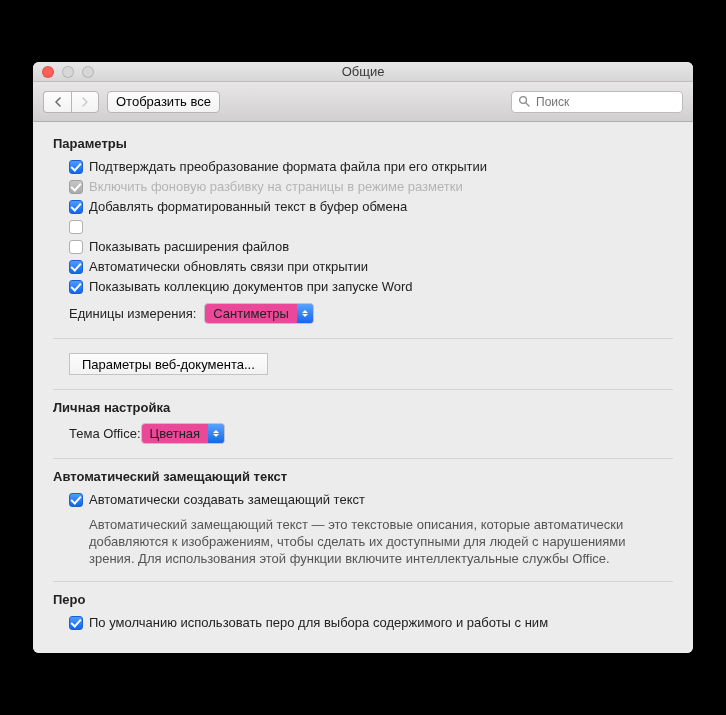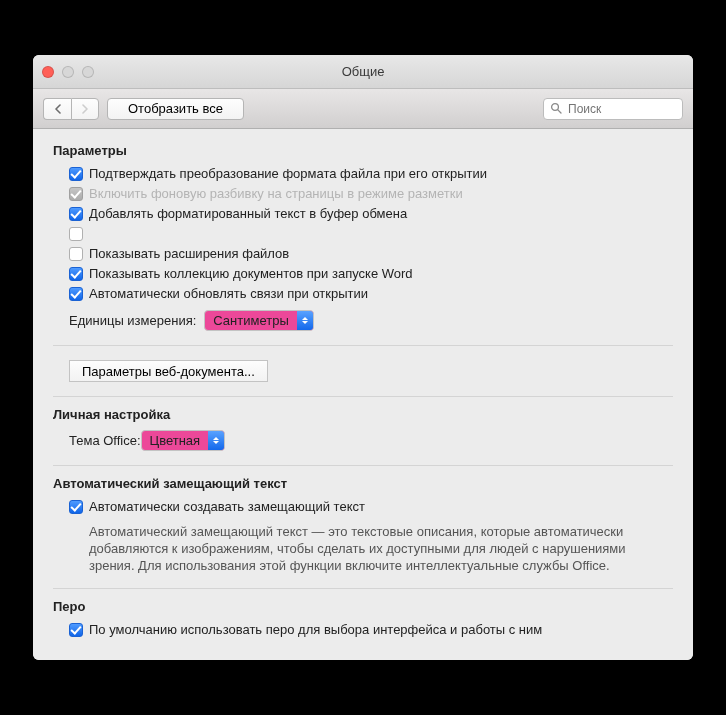--- a/index.html
+++ b/index.html
@@ -14,21 +14,21 @@
   min-height: 100vh;
 }
 .window {
   width: 660px;
   background: #ececec;
   border-radius: 6px;
   box-shadow: 0 20px 60px rgba(0,0,0,0.6);
   overflow: hidden;
 }
 .titlebar {
-  height: 34px;
+  height: 20px;
   background: linear-gradient(#e8e8e8, #d6d6d6);
   border-bottom: 1px solid #bdbdbd;
   display: flex;
   align-items: center;
   position: relative;
 }
 .traffic {
   display: flex;
   gap: 8px;
   padding-left: 9px;
@@ -59,30 +59,30 @@
   width: 28px; height: 22px;
   background: linear-gradient(#fdfdfd, #f3f3f3);
   border: 1px solid #b5b5b5;
   display: flex; align-items: center; justify-content: center;
   font-size: 12px; color: #6d6d6d;
 }
 .nav-btn:first-child { border-radius: 4px 0 0 4px; border-right: none; }
 .nav-btn:last-child { border-radius: 0 4px 4px 0; color: #c5c5c5; }
 .showall {
   height: 22px;
-  padding: 0 20px;
+  padding: 0 8px;
   background: linear-gradient(#fdfdfd, #f3f3f3);
   border: 1px solid #b5b5b5;
   border-radius: 4px;
   font-size: 13px;
 }
 .spacer { flex: 1; }
 .searchwrap {
   position: relative;
-  width: 140px;
+  width: 172px;
 }
 .search {
   width: 100%;
   height: 22px;
   border-radius: 4px;
   border: 1px solid #bcbcbc;
   background: #fff;
   padding: 0 8px 0 24px;
   font-size: 12px;
   color: #888;
@@ -244,25 +244,25 @@
         </div>
         <div class="row">
           <span class="cbx"></span>
         </div>
         <div class="row">
           <span class="cbx"></span>
           <span class="row-label">Показывать расширения файлов</span>
         </div>
         <div class="row">
           <span class="cbx checked"></span>
+          <span class="row-label">Автоматически обновлять связи при открытии</span>
+        </div>
+        <div class="row">
+          <span class="cbx checked"></span>
           <span class="row-label">Показывать коллекцию документов при запуске Word</span>
-        </div>
-        <div class="row">
-          <span class="cbx checked"></span>
-          <span class="row-label">Автоматически обновлять связи при открытии</span>
         </div>
       </div>
     <div class="opts units">
       <span>Единицы измерения:</span>
       <div class="select">
         <span class="sel-text">Сантиметры</span>
         <span class="sel-arrows"></span>
       </div>
     </div>
 
@@ -291,18 +291,18 @@
       </div>
     </div>
     <div class="desc">Автоматический замещающий текст — это текстовые описания, которые автоматически добавляются к изображениям, чтобы сделать их доступными для людей с нарушениями зрения. Для использования этой функции включите интеллектуальные службы Office.</div>
 
     <hr class="hr">
 
     <div class="section-title">Перо</div>
     <div class="opts">
       <div class="row">
         <span id="pen-cbx" class="cbx checked"></span>
-        <span class="row-label">По умолчанию использовать перо для выбора интерфейса и работы с ним</span>
+        <span class="row-label">По умолчанию использовать перо для выбора содержимого и работы с ним</span>
       </div>
     </div>
 
   </div>
 </div>
 
 </body></html>

